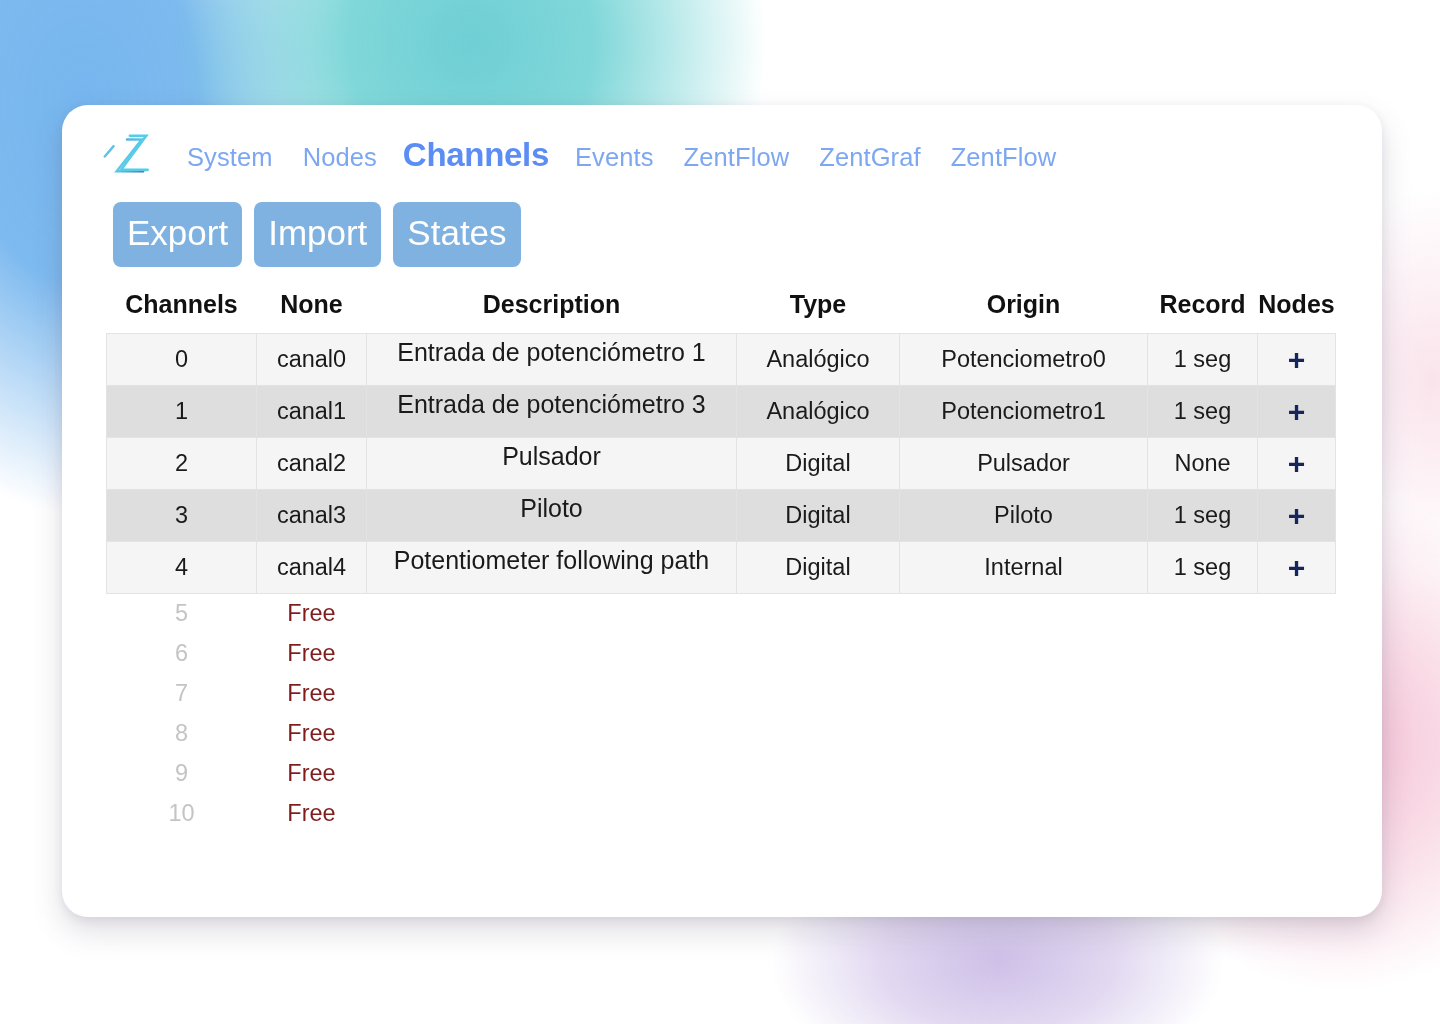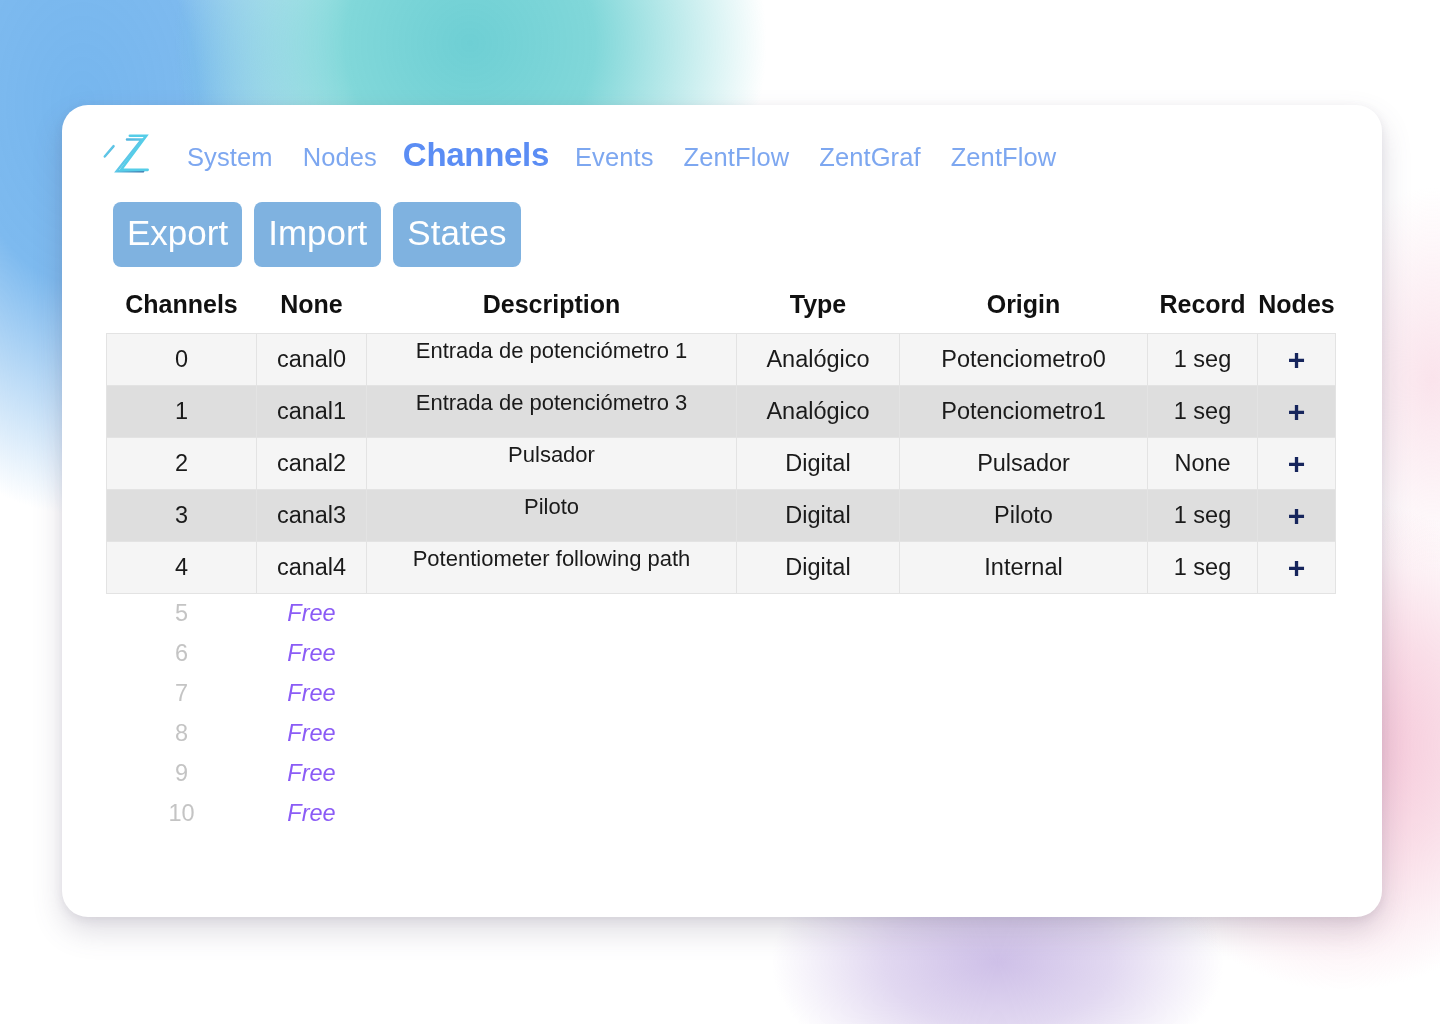--- a/index.html
+++ b/index.html
@@ -181,39 +181,39 @@
     padding: 0 4px;
     overflow: hidden;
     white-space: nowrap;
   }
   tbody tr.filled.odd td { background: #f5f5f5; }
   tbody tr.filled.even td { background: #dedede; }
 
   td.desc {
     vertical-align: top;
     padding-top: 4px;
-    font-size: 22px;
+    font-size: 25px;
     white-space: nowrap;
   }
   td.more {
     color: #16255c;
     font-size: 30px;
     font-weight: bold;
     cursor: pointer;
   }
 
   tbody tr.free td {
     background: #ffffff;
     border: none;
     color: #c9c9c9;
     font-size: 23.5px;
     height: 40px;
   }
   tbody tr.free td.ch  { color: #c4c4c4; }
-  tbody tr.free td.nm  { color: #8b5cf6; font-style: italic; }
+  tbody tr.free td.nm  { color: #7f1d1d; }
 
   
   col.c-ch   { width: 150px; }
   col.c-nm   { width: 110px; }
   col.c-desc { width: 370px; }
   col.c-type { width: 163px; }
   col.c-org  { width: 248px; }
   col.c-rec  { width: 110px; }
   col.c-more { width: 78px; }
 </style>

